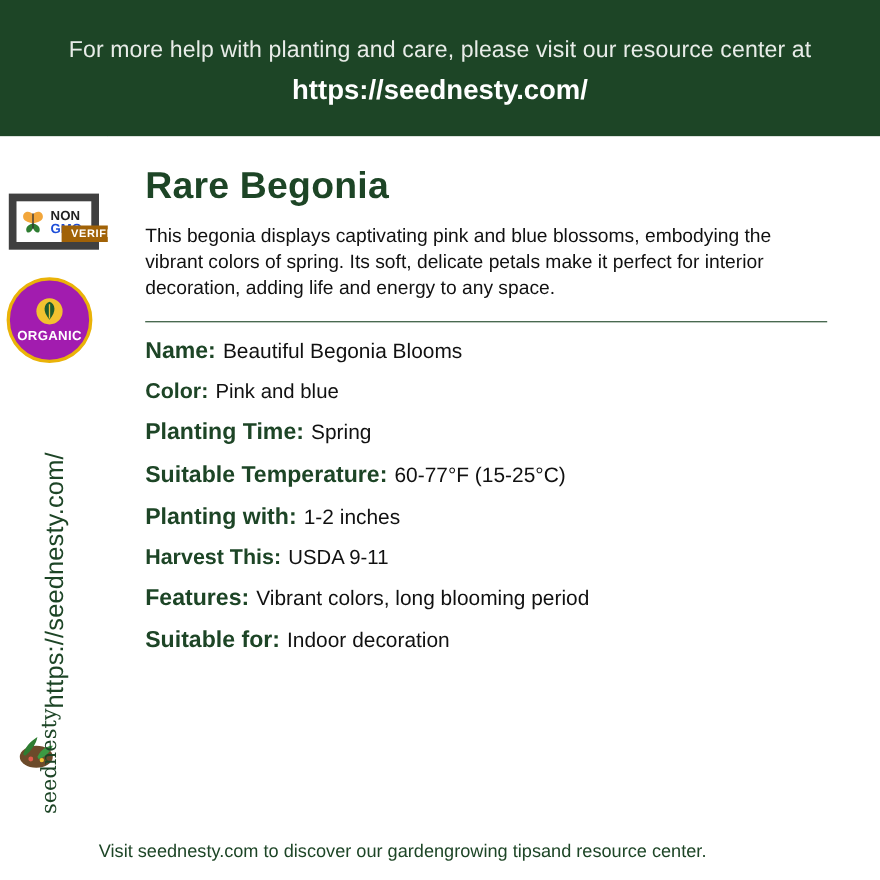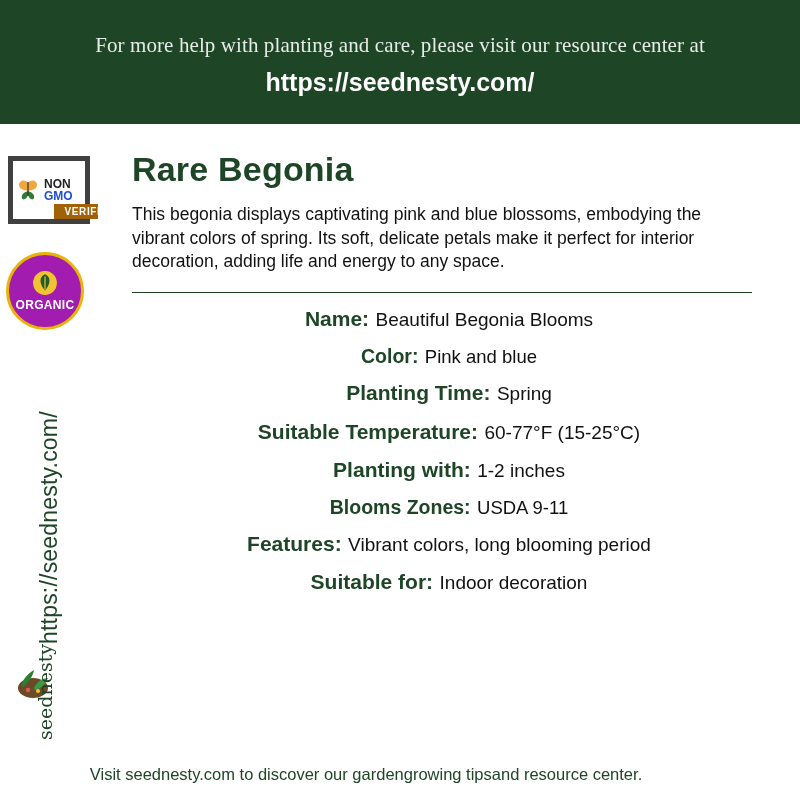--- a/index.html
+++ b/index.html
@@ -28,45 +28,44 @@
     align-items: center;
     justify-content: center;
     padding-top: 6px;
   }
   .banner-line1 {
     font-size: 21px;
     font-weight: 400;
     letter-spacing: 0.1px;
     color: #e8ece8;
     text-align: center;
-    font-family: Liberation Serif, serif;
   }
   .banner-line2 {
     font-size: 25px;
     font-weight: 700;
     margin-top: 10px;
     color: #ffffff;
     text-align: center;
   }
 
   
   .left-col {
     position: absolute;
     left: 0; top: 124px;
     width: 98px; height: 624px;
     background: #ffffff;
   }
 
   
   .nongmo {
     position: absolute;
-    left: 8px; top: 32px;
-    width: 82px; height: 68px;
-    background: #ffffff;
-    border: 5px solid #404040;
+    left: 8px; top: 52px;
+    width: 82px; height: 51px;
+    background: #ffffff;
+    border: 7px solid #404040;
     display: flex;
     align-items: stretch;
   }
   .nongmo-left {
     width: 30px;
     display: flex;
     align-items: center;
     justify-content: center;
   }
   .nongmo-right {
@@ -189,21 +188,20 @@
   }
   .divider {
     margin: 18px 0 14px 0;
     width: 620px;
     height: 1px;
     background: #1d4526;
   }
   .spec {
     margin: 0 0 14px 0;
     line-height: 1.15;
-    text-align: center;
   }
   .spec:last-child { margin-bottom: 0; }
   .spec-label {
     font-size: 21px;
     font-weight: 700;
     color: #1d4526;
   }
   .spec-value {
     font-size: 19px;
     color: #111111;
@@ -309,21 +307,21 @@
         <span class="spec-label">Suitable Temperature:</span>
         <span class="spec-value">60-77°F (15-25°C)</span>
       </div>
 
       <div class="spec">
         <span class="spec-label">Planting with:</span>
         <span class="spec-value">1-2 inches</span>
       </div>
 
       <div class="spec spec-sm">
-        <span class="spec-label">Blooms Zones:</span>
+        <span class="spec-label">Harvest This:</span>
         <span class="spec-value">USDA 9-11</span>
       </div>
 
       <div class="spec">
         <span class="spec-label">Features:</span>
         <span class="spec-value">Vibrant colors, long blooming period</span>
       </div>
 
       <div class="spec" style="margin-top:2px;">
         <span class="spec-label">Suitable for:</span>

